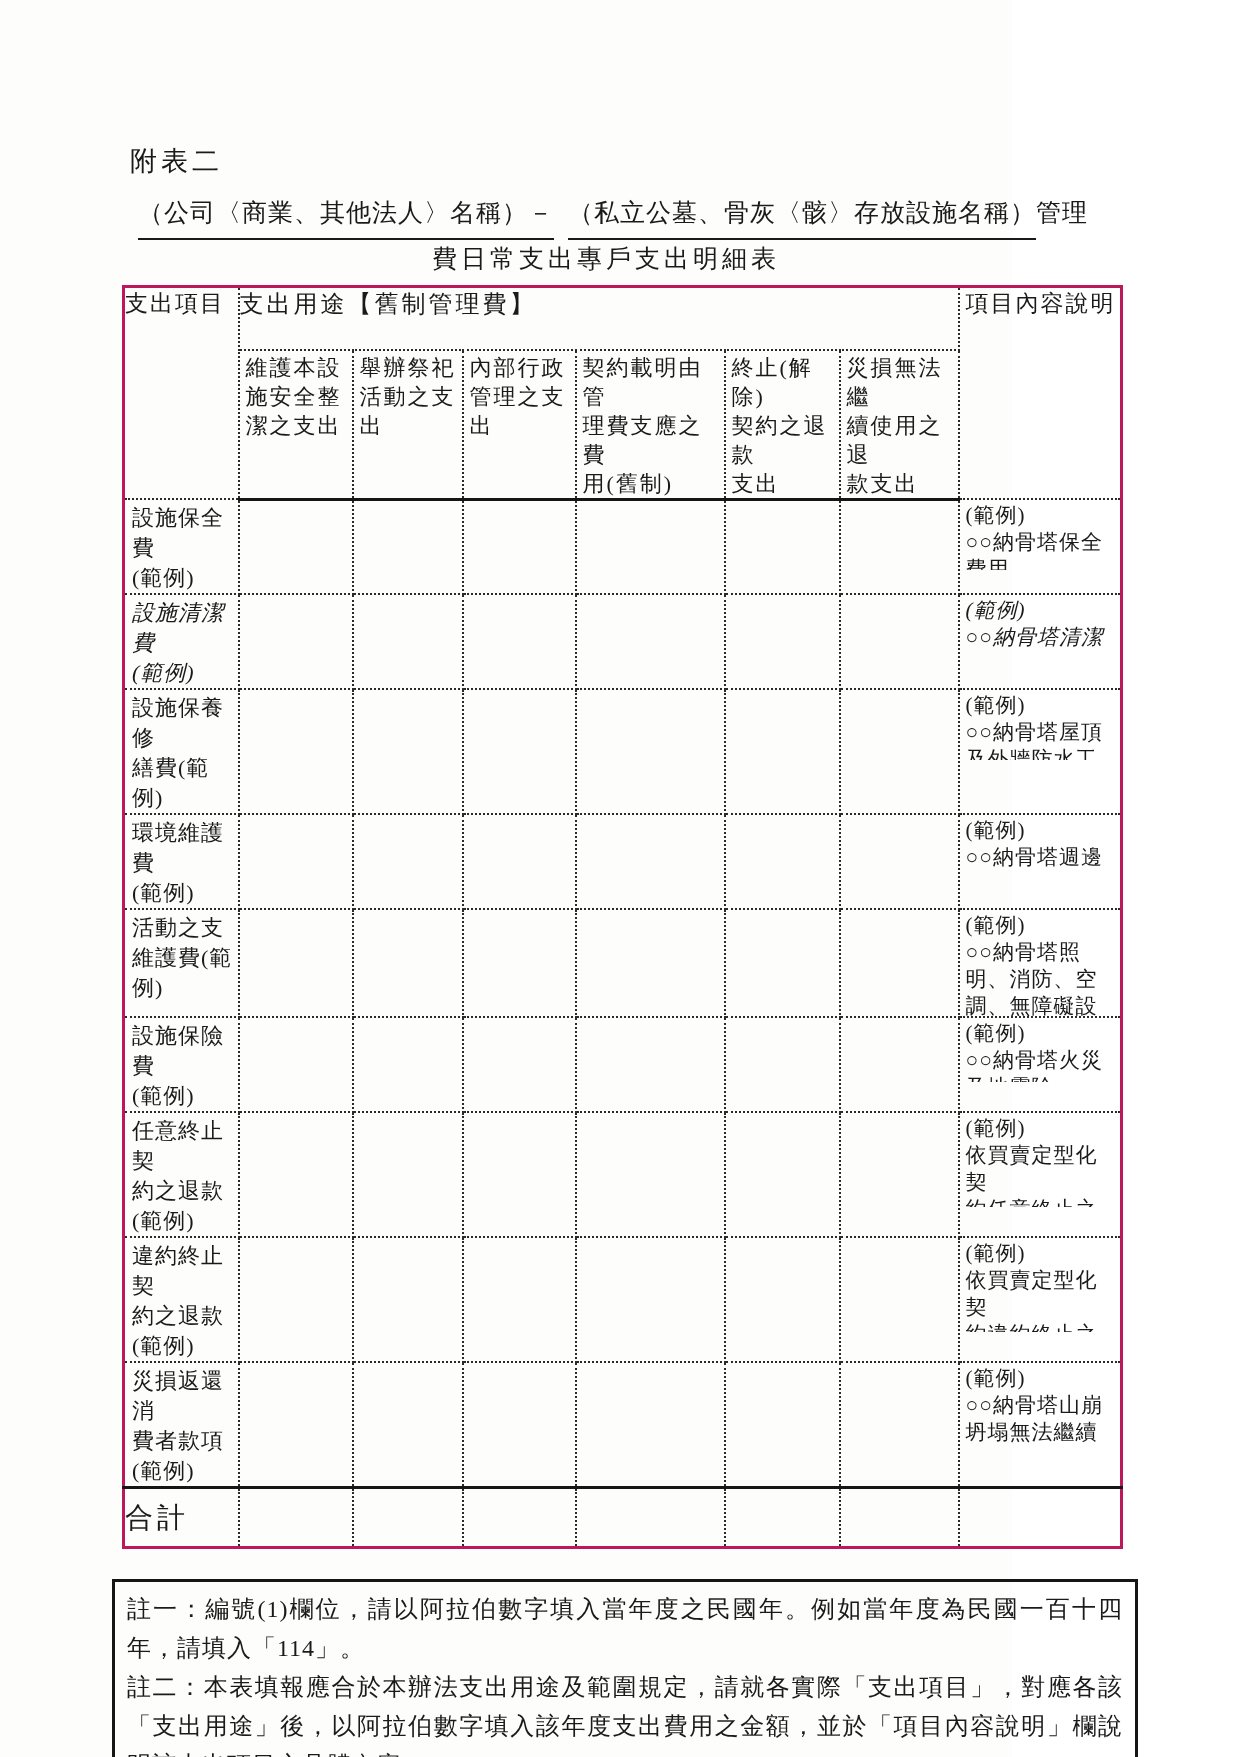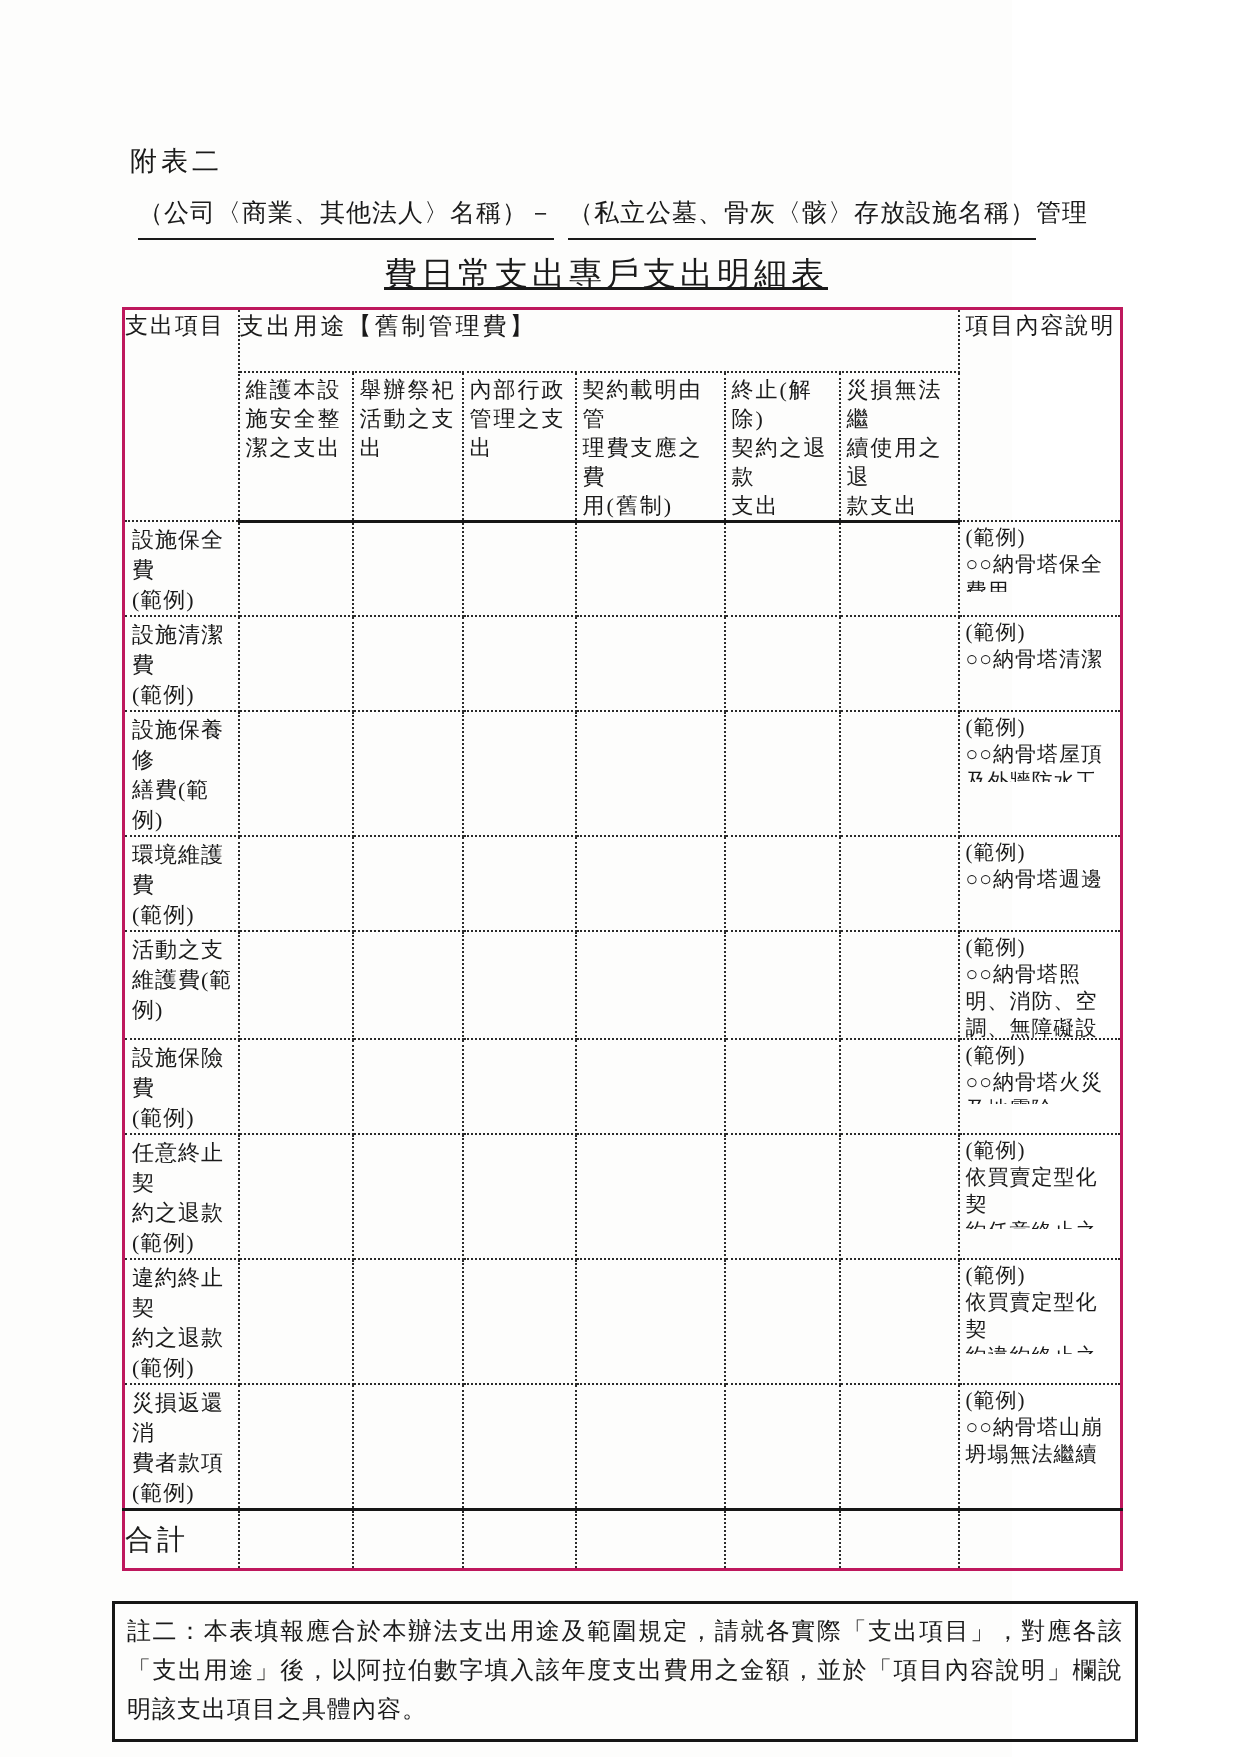--- a/index.html
+++ b/index.html
@@ -12,21 +12,21 @@
     overflow: hidden;
   }
   .sheet { position: absolute; left: 0; top: 0; width: 1012px; height: 1757px; background: #fdfdfc; }
   .content { position: absolute; left: 110px; top: 0; width: 1032px; }
 
   .appendix { margin-top: 143px; margin-left: 20px; font-size: 27px; letter-spacing: 4px; }
 
   .title-l1 { margin-top: 17px; margin-left: 28px; font-size: 25px; letter-spacing: 1px; white-space: nowrap; }
   .title-l1 .u { border-bottom: 2px solid #1a1a1a; padding-bottom: 12px; }
   .title-l1 .gap { margin-left: 14px; }
-  .title-l2 { margin-top: 23px; text-align: center; font-size: 33px; letter-spacing: 4px; margin-right: 40px; text-decoration: underline; }
+  .title-l2 { margin-top: 13px; text-align: center; font-size: 25px; letter-spacing: 4px; margin-right: 40px; }
   .date-line { margin-top: 15px; text-align: center; font-size: 25px; letter-spacing: 2px; margin-right: 50px; }
   .date-line .blank { font-size: 20px; border-bottom: 2px solid #1a1a1a; padding: 0 9px 2px 9px; }
 
   table.form {
     border-collapse: collapse; table-layout: fixed;
     width: 998px; margin: 10px 0 0 12px;
     border: 3px solid #be185d;
   }
   .form th, .form td {
     border: 2px dotted #2a2a2a;
@@ -53,21 +53,21 @@
   td.item {
     font-size: 22px; letter-spacing: 1px; line-height: 30px;
     padding: 3px 2px 0 7px; white-space: pre-line;
   }
   td.desc { padding: 0; }
   td.desc .clip {
     font-size: 21px; letter-spacing: 1px; line-height: 27px;
     padding: 2px 2px 0 6px; white-space: pre-line; overflow: hidden;
   }
   tr.r1  { height: 72px; }  tr.r1  .clip { max-height: 70px; }
-  tr.r2  { height: 58px; }  tr.r2  .clip { max-height: 56px; }
+  tr.r2  { height: 58px; font-style: italic; }  tr.r2  .clip { max-height: 56px; }
   tr.r3  { height: 72px; }  tr.r3  .clip { max-height: 70px; }
   tr.r4  { height: 58px; }  tr.r4  .clip { max-height: 56px; }
   tr.r5  { height: 108px; } tr.r5  .clip { max-height: 106px; }
   tr.r6  { height: 66px; }  tr.r6  .clip { max-height: 64px; }
   tr.r7  { height: 96px; }  tr.r7  .clip { max-height: 94px; }
   tr.r8  { height: 96px; }  tr.r8  .clip { max-height: 94px; }
   tr.r9  { height: 86px; }  tr.r9  .clip { max-height: 84px; }
   tr.total td { border-top: 3px solid #161616; height: 60px; }
   tr.total td.item { text-align: left; vertical-align: middle; font-size: 28px; letter-spacing: 4px; padding: 0; }
 
@@ -282,17 +282,18 @@
             <td></td>
             <td></td>
             <td></td>
             <td></td>
           <td class="desc"></td>
         </tr>
       </tbody>
     </table>
 
     <div class="notes">
+      <div>註一：編號(1)欄位，請以阿拉伯數字填入當年度之民國年。例如當年度為民國一百十四年，請填入「114」。</div>
       <div>註二：本表填報應合於本辦法支出用途及範圍規定，請就各實際「支出項目」，對應各該「支出用途」後，以阿拉伯數字填入該年度支出費用之金額，並於「項目內容說明」欄說明該支出項目之具體內容。</div>
     </div>
 
   </div>
 </div>
 
 </body></html>

